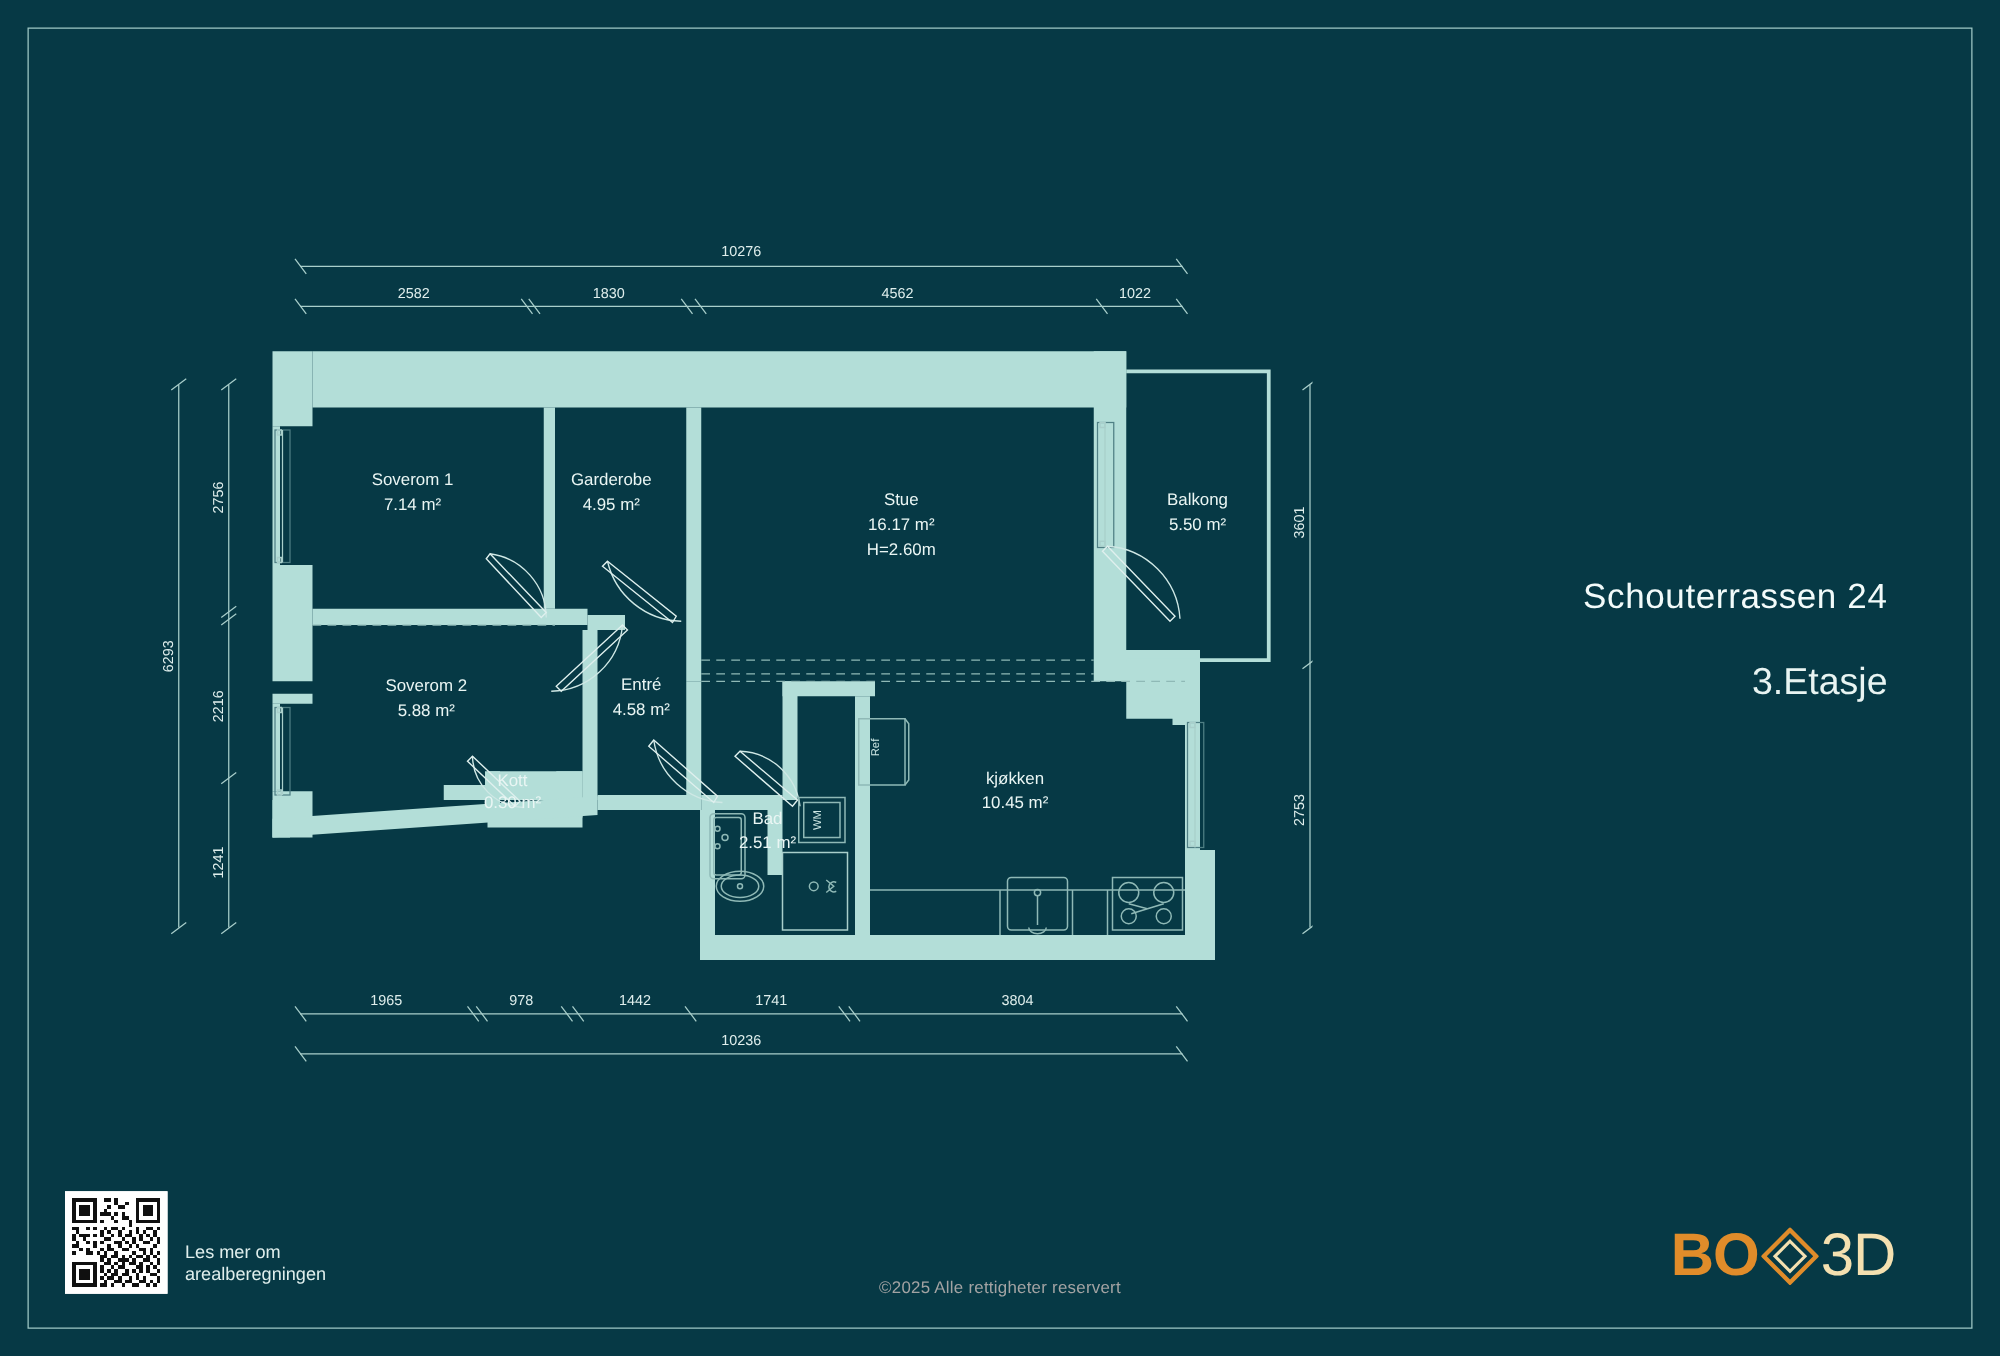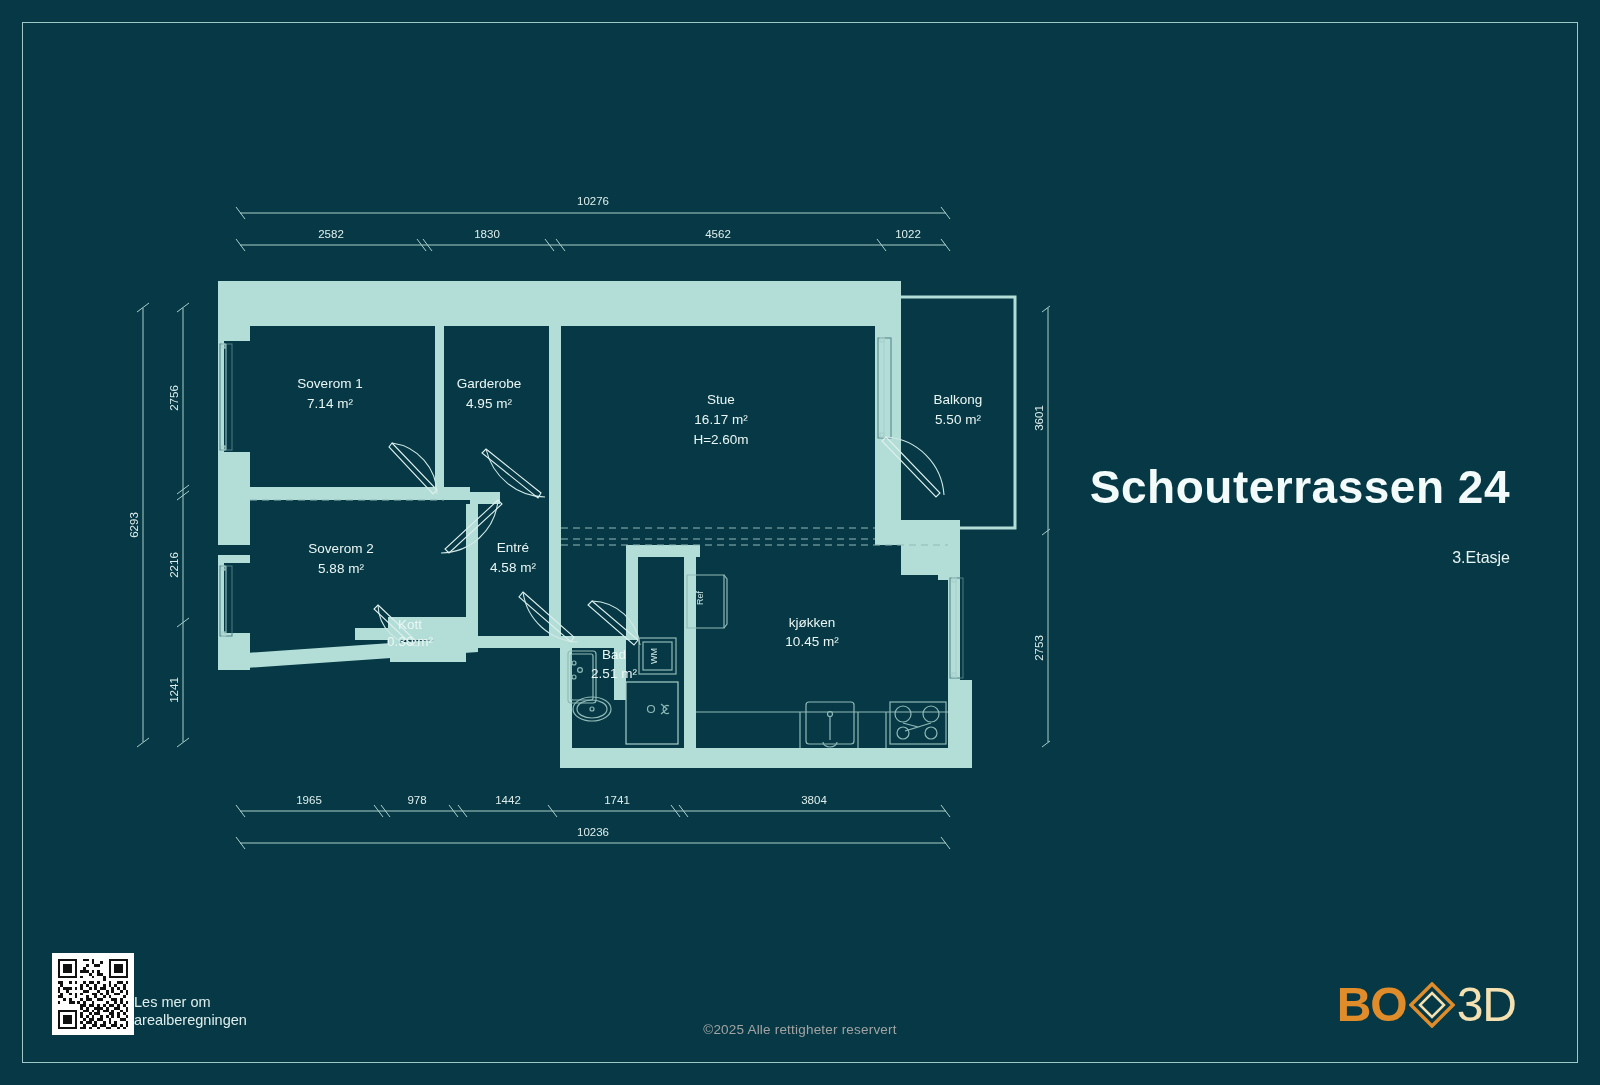--- a/index.html
+++ b/index.html
@@ -44,41 +44,42 @@
 
   
   #titleblock {
     position: absolute;
     right: 90px;
     top: 462px;
     text-align: right;
     width: 430px;
   }
   #titleblock .addr {
-    font-size: 46px;
-    font-weight: 700;
+    font-size: 28px;
+    font-weight: 400;
     letter-spacing: 0.5px;
     color: #f2fbfa;
     line-height: 1.1;
     white-space: nowrap;
   }
   #titleblock .floor {
-    font-size: 16px;
+    font-size: 30px;
     font-weight: 400;
     color: #e8f4f2;
     margin-top: 36px;
   }
 
   
   #qrblock {
     position: absolute;
     left: 52px;
     bottom: 50px;
     display: flex;
     align-items: flex-end;
+    gap: 14px;
   }
   #qr {
     width: 82px;
     height: 82px;
     background: #ffffff;
     padding: 0;
     box-sizing: border-box;
     display: block;
   }
   #qrtext {

